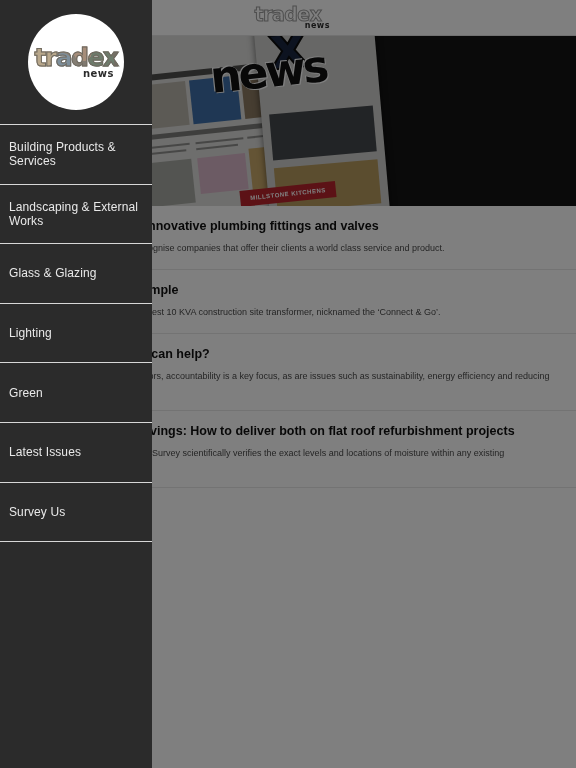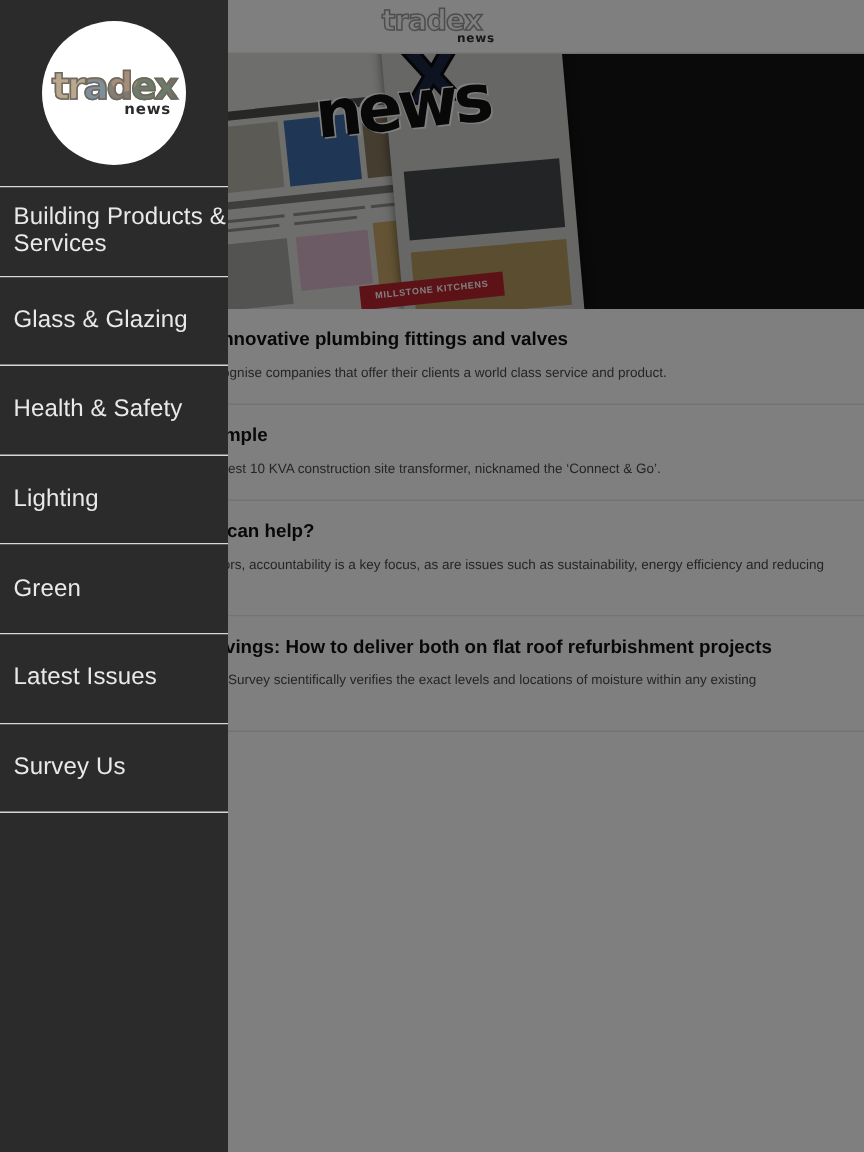--- a/index.html
+++ b/index.html
@@ -149,21 +149,21 @@
     align-self:flex-end; margin-right:10px; margin-top:-1px;
     font-family:"DejaVu Sans", sans-serif;
   }
   .menu { flex:1 1 auto; }
   .menu-item {
     height:59.6px;
     border-bottom:1px solid #d8d8d8;
     display:flex; align-items:center;
     padding-left:9px;
     color:#e9e9e9;
-    font-size:16px;
+    font-size:12px;
     letter-spacing:.1px;
     background:#2b2b2b;
   }
 </style>
 </head>
 <body>
 
 <div id="page">
 
   <div id="site-header">
@@ -261,26 +261,26 @@
       <span class="lc-main">tradex</span>
       <span class="lc-sub">news</span>
     </div>
   </div>
 
   <nav class="menu">
     <div class="menu-item">
       <span>Building Products &amp; Services</span>
     </div>
     <div class="menu-item">
+      <span>Landscaping &amp; External Works</span>
+    </div>
+    <div class="menu-item">
       <span>Glass &amp; Glazing</span>
     </div>
     <div class="menu-item">
-      <span>Health &amp; Safety</span>
-    </div>
-    <div class="menu-item">
       <span>Lighting</span>
     </div>
     <div class="menu-item">
       <span>Green</span>
     </div>
     <div class="menu-item">
       <span>Latest Issues</span>
     </div>
     <div class="menu-item">
       <span>Survey Us</span>

